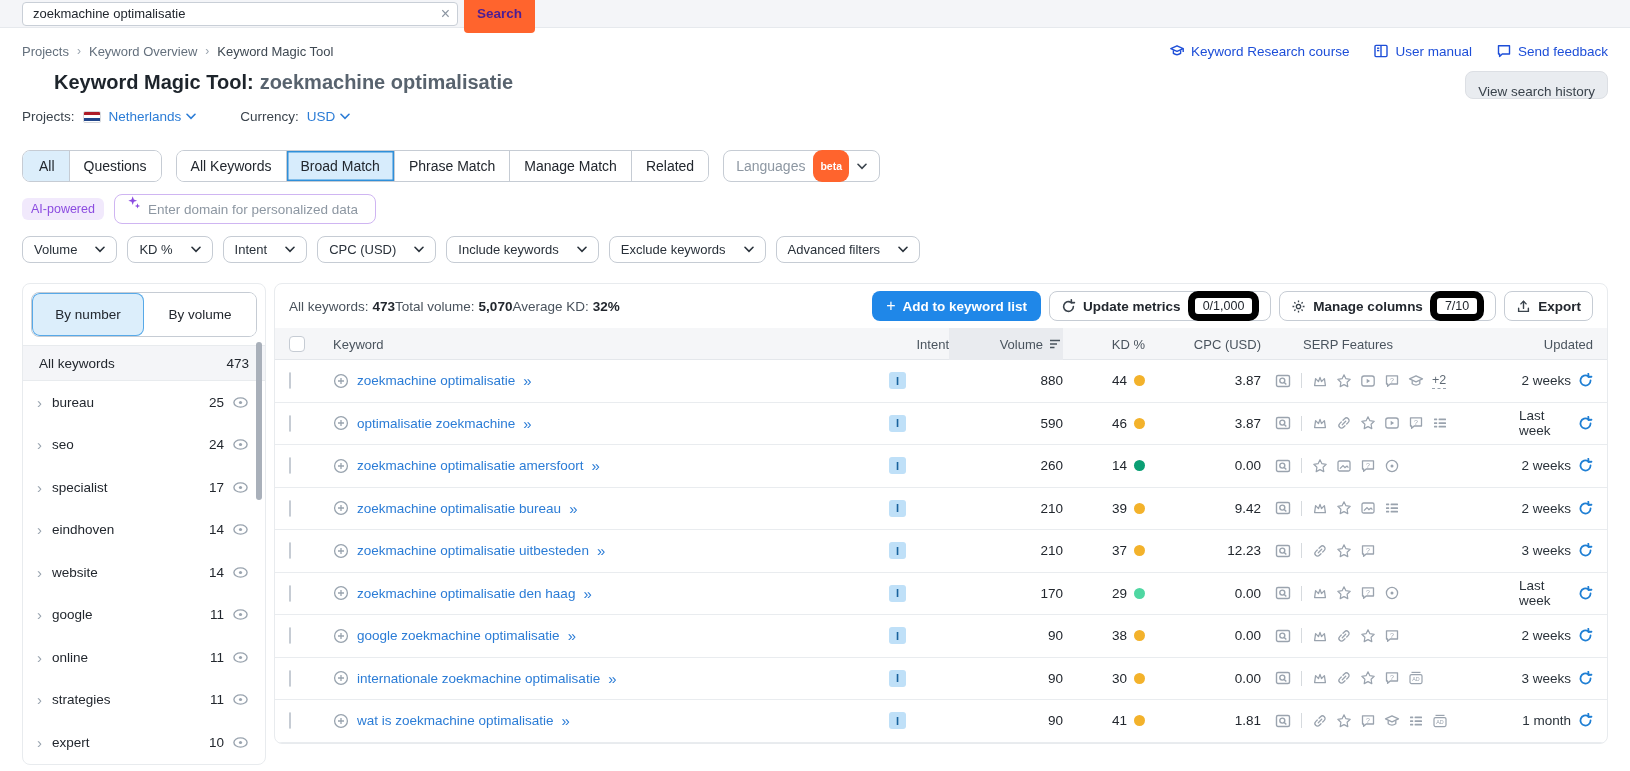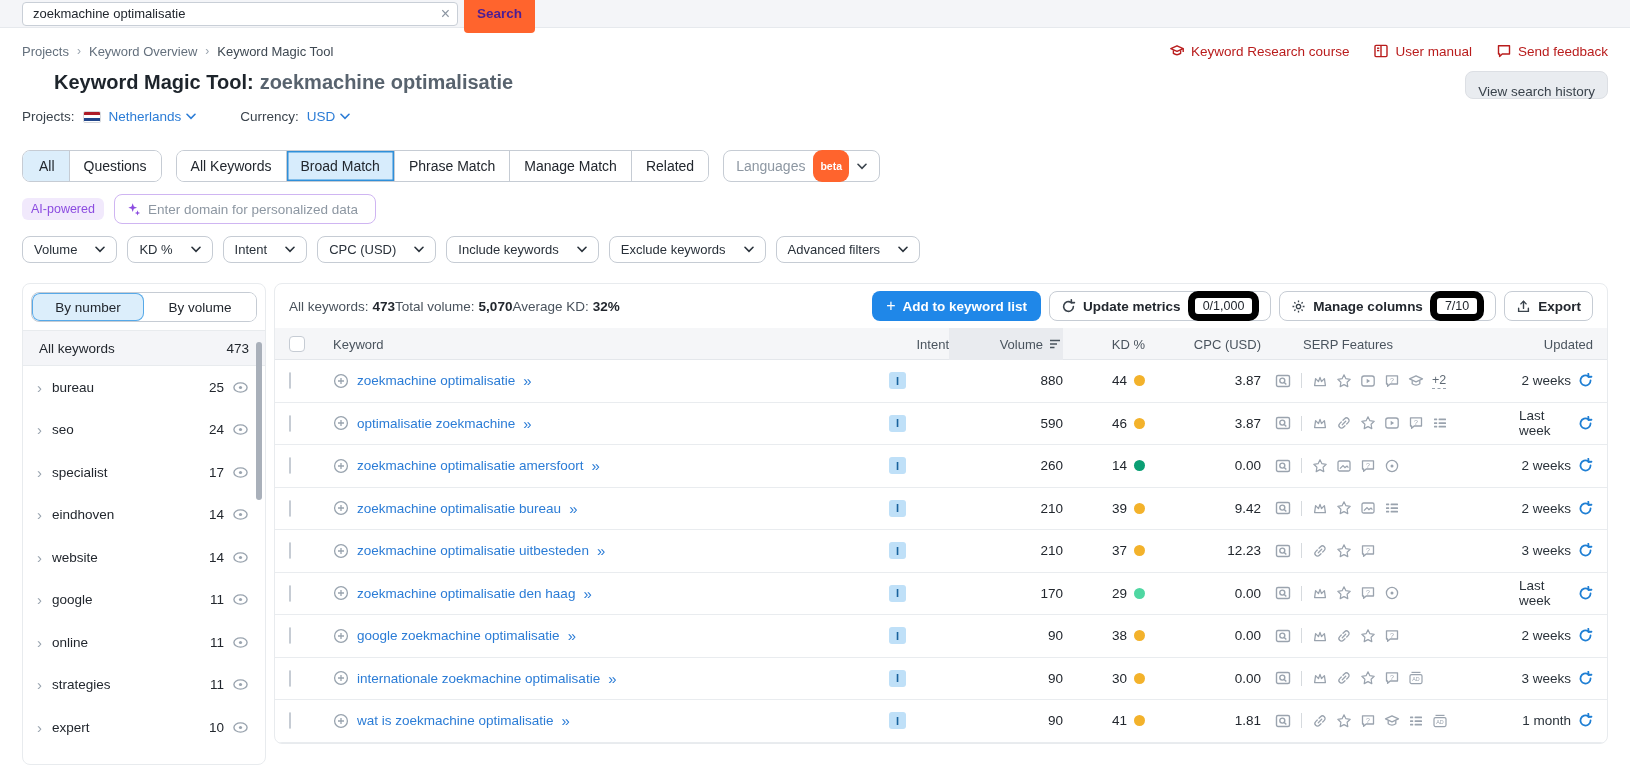--- a/index.html
+++ b/index.html
@@ -14,21 +14,21 @@
   .clear-x { position:absolute; right:8px; top:1px; font-size:16px; color:#8b95a1; cursor:pointer; line-height:22px; }
   .search-btn { margin-left:6px; height:38px; padding:0 13px; background:#ff642d; color:#4c1d95; border:none; border-radius:4px; font-weight:700; font-size:13.5px; font-family:inherit; cursor:pointer; }
 
   
   .hdr { padding:0 22px; }
   .crumb-row { margin-top:15px; display:flex; align-items:center; justify-content:space-between; }
   .crumbs { display:flex; align-items:center; gap:8px; font-size:13px; color:#64707d; }
   .crumbs .sep { color:#9aa4af; font-size:12px; }
   .crumbs .crumb:last-child { color:#3e4852; }
   .hdr-links { display:flex; align-items:center; gap:24px; }
-  .hdr-link { display:flex; align-items:center; gap:6px; color:#b91c1c; font-size:13.5px; cursor:pointer; }
+  .hdr-link { display:flex; align-items:center; gap:6px; color:#1d4ed8; font-size:13.5px; cursor:pointer; }
   .hdr-link svg { width:16px; height:16px; }
 
   .title-row { margin-top:12px; display:flex; align-items:flex-start; justify-content:space-between;margin-left:32px; }
   .title { font-size:20px; font-weight:700; color:#1d242b; }
   .title .query { color:#58636e; margin-left:6px; }
   .view-history { height:28px; padding:12px 12px; background:#e9ecf0; border:1px solid #dcdfe4; border-radius:8px; color:#3a434c; font-size:13.5px; font-family:inherit; cursor:pointer; }
 
   .db-row { margin-top:10px; display:flex; align-items:center; gap:8px; font-size:13.5px; color:#3a434c; }
   .nl-flag { width:18px; height:12px; border-radius:2px; overflow:hidden; display:inline-flex; flex-direction:column; border:1px solid #d7dade; }
   .nl-flag i { flex:1; }
@@ -45,36 +45,36 @@
   .tab:last-child { border-right:none; }
   .tab.sel { background:#dceefb;padding-left:16px; }
   .tab.sel-outline { background:#d7ecfc; box-shadow:inset 0 0 0 1.5px #2f8fd9; }
   .lang-dd { height:32px; display:flex; align-items:center; gap:8px; border:1px solid #c6ccd4; border-radius:8px; padding:0 12px; color:#8d97a2; font-size:14px; cursor:pointer; background:#fff; }
   .beta-badge { background:#ff642d; color:#fff; font-size:10.5px; font-weight:700; border-radius:9px; padding:10px 7px; }
   .lang-dd .chev { color:#3a434c; }
 
   
   .ai-row { margin-top:12px; padding:0 22px; display:flex; align-items:center; gap:10px; }
   .ai-badge { background:#f1e9fc; color:#8b4be0; font-size:12.5px; border-radius:6px; padding:4px 9px; }
-  .ai-input { display:flex; align-items:center; gap:7px; border:1px solid #cfb5f2; border-radius:8px; height:30px; padding:0 12px; width:262px; background:#fff; }
+  .ai-input { display:flex; gap:7px; border:1px solid #cfb5f2; border-radius:8px; height:30px; padding:0 12px; width:262px; background:#fff; }
   .ai-input svg { width:14px; height:14px; color:#8b4be0; }
   .ai-input input { border:none; outline:none; flex:1; font-size:13.5px; font-family:inherit; color:#22272e; background:transparent; }
   .ai-input input::placeholder { color:#8d97a2; }
 
   
   .filters-row { margin-top:12px; padding:0 22px; display:flex; align-items:center; gap:10px; }
   .filter-btn { height:27px; display:flex; align-items:center; gap:18px; border:1px solid #c6ccd4; border-radius:8px; background:#fff; padding:0 11px; font-size:13px; color:#29313a; cursor:pointer; white-space:nowrap; }
   .filter-btn .chev { color:#29313a; }
 
   
   .content { margin-top:20px; padding:0 22px; display:flex; gap:8px; align-items:flex-start; }
 
   
   .sidebar { width:244px; background:#fff; border:1px solid #e8ebee; border-radius:8px; position:relative; overflow:hidden; height:482px; }
-  .seg { margin:8px; height:30px; display:flex; border:1px solid #c6ccd4; border-radius:8px; overflow:hidden; }
+  .seg { margin:8px; height:45px; display:flex; border:1px solid #c6ccd4; border-radius:8px; overflow:hidden; }
   .seg-opt { flex:1; display:flex; align-items:center; justify-content:center; font-size:13.5px; color:#22272e; cursor:pointer; background:#fff; }
   .seg-opt.sel { background:#dceefb; box-shadow:inset 0 0 0 1px #57a9e8; border-radius:8px; }
   .all-kw { height:36px; background:#f4f5f8; border-top:1px solid #e8ebee; border-bottom:1px solid #e8ebee; display:flex; align-items:center; justify-content:space-between; padding:0 16px 0 16px; font-size:13.5px; color:#22272e; }
   .kw-group { height:42.5px; display:flex; align-items:center; padding:0 16px 0 14px; cursor:pointer; }
   .kw-group .arr { color:#98a3ae; font-size:15px; margin-right:10px; line-height:1; }
   .kw-group .lbl { flex:1; font-size:13.5px; color:#22272e; }
   .kw-group .cnt { font-size:13.5px; color:#22272e; margin-right:8px; }
   .kw-group svg.eye { width:17px; height:17px; color:#9aa4af; }
   .side-scrollbar { position:absolute; right:3px; top:58px; width:6px; height:158px; background:#a9b0ba; border-radius:3px; }
 

